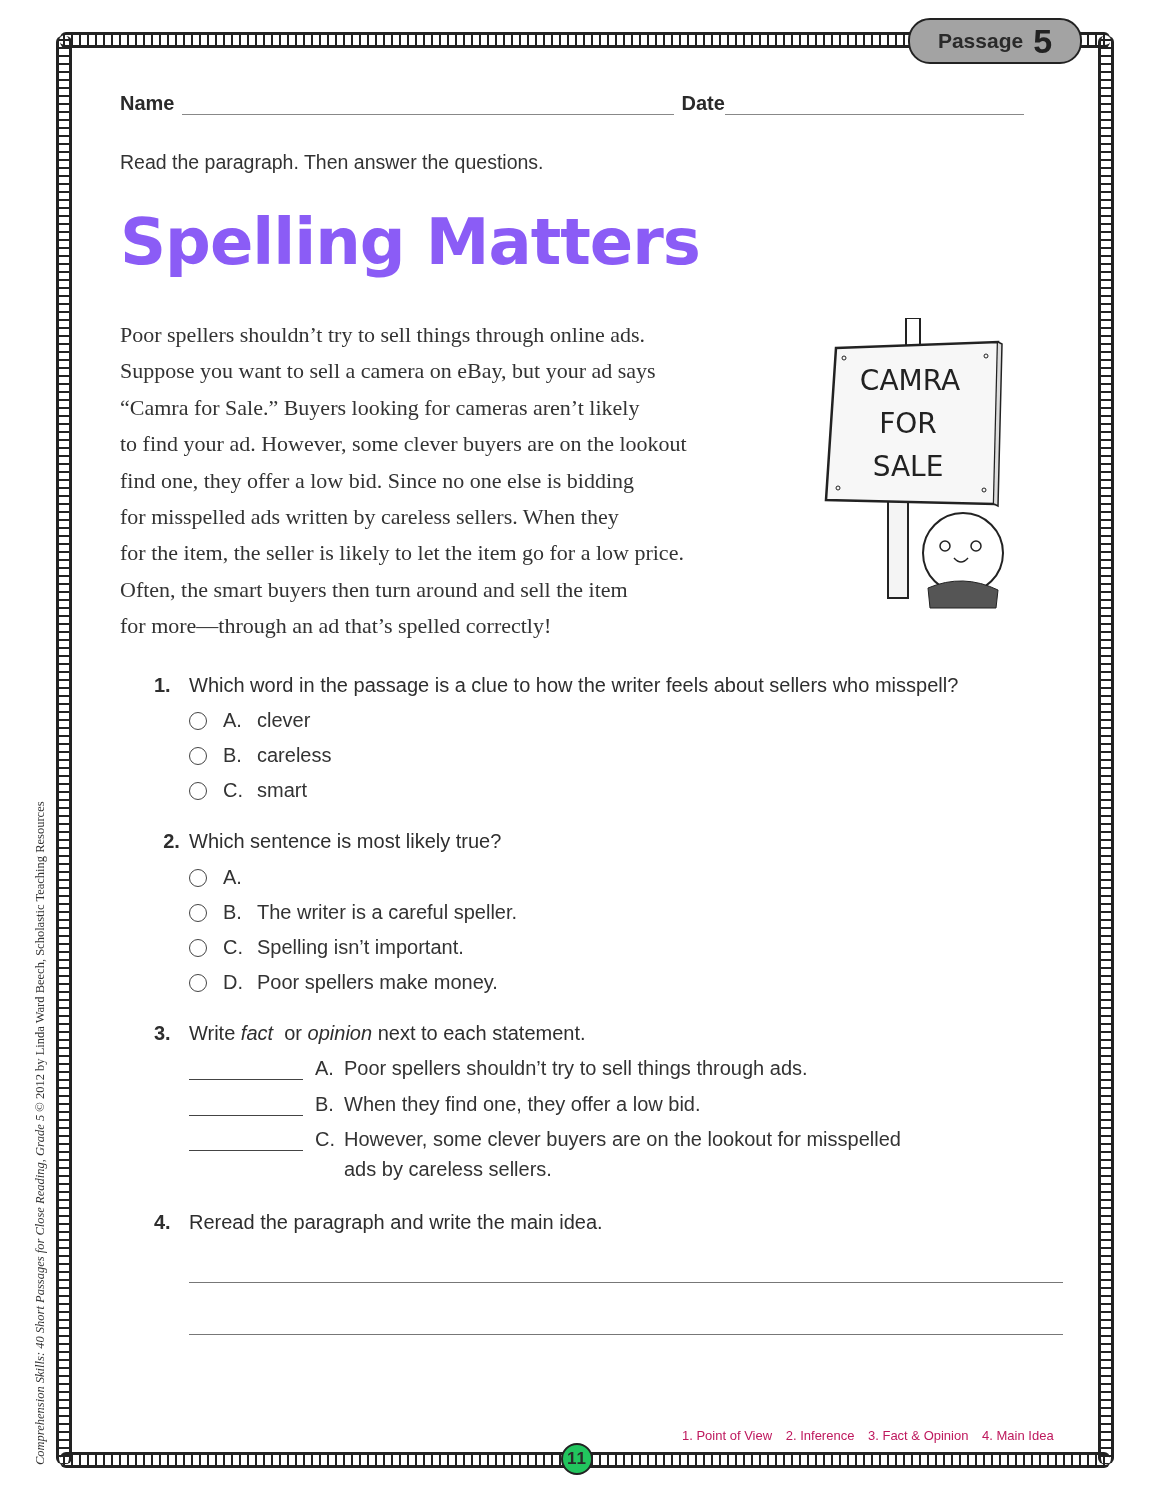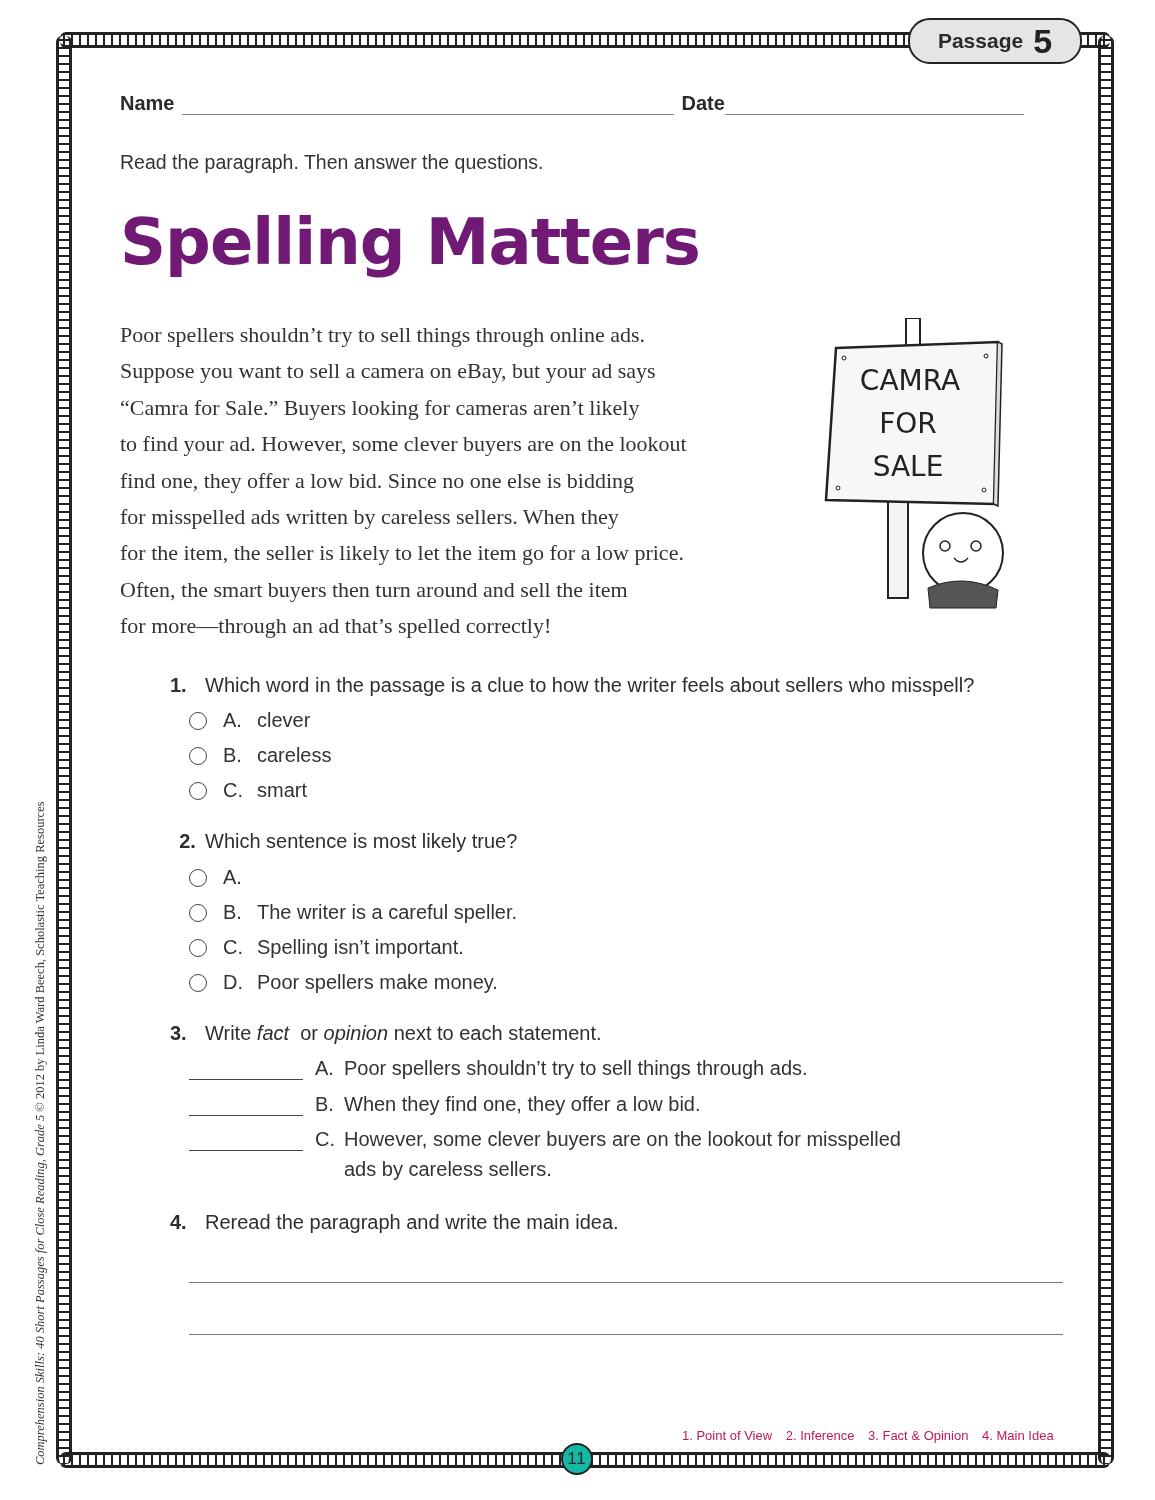--- a/index.html
+++ b/index.html
@@ -13,41 +13,41 @@
   .chain-bottom { left:60px; top:1452px; width:1050px; height:16px;
     background: repeating-linear-gradient(90deg, transparent 0 3px, #222 3px 5px, transparent 5px 11px, #222 11px 13px, transparent 13px 16px);
     border-top:3px solid #222; border-bottom:3px solid #222; box-sizing:border-box; border-radius:6px; }
   .chain-left { left:56px; top:36px; width:16px; height:1428px;
     background: repeating-linear-gradient(180deg, transparent 0 3px, #222 3px 5px, transparent 5px 11px, #222 11px 13px, transparent 13px 16px);
     border-left:3px solid #222; border-right:3px solid #222; box-sizing:border-box; border-radius:6px; }
   .chain-right { left:1098px; top:36px; width:16px; height:1428px;
     background: repeating-linear-gradient(180deg, transparent 0 3px, #222 3px 5px, transparent 5px 11px, #222 11px 13px, transparent 13px 16px);
     border-left:3px solid #222; border-right:3px solid #222; box-sizing:border-box; border-radius:6px; }
 
-  .passage-tab { position:absolute; left:908px; top:18px; width:174px; height:46px; background:#e5e5e5; border:2px solid #222; border-radius:22px; box-sizing:border-box; display:flex; align-items:center; justify-content:center; gap:10px; }
+  .passage-tab { position:absolute; left:908px; top:18px; width:174px; height:46px; background:#a3a3a3; border:2px solid #222; border-radius:22px; box-sizing:border-box; display:flex; align-items:center; justify-content:center; gap:10px; }
   .passage-tab .lbl { font-weight:bold; font-size:21px; color:#2a2a2a; }
   .passage-tab .num { font-weight:bold; font-size:34px; color:#222; line-height:1; }
 
-  .page-num { position:absolute; left:561px; top:1443px; width:32px; height:32px; border:2px solid #222; border-radius:50%; background:#14b8a6; box-sizing:border-box; display:flex; align-items:center; justify-content:center; font-size:17px; font-weight:normal; letter-spacing:1px; }
+  .page-num { position:absolute; left:561px; top:1443px; width:32px; height:32px; border:2px solid #222; border-radius:50%; background:#22c55e; box-sizing:border-box; display:flex; align-items:center; justify-content:center; font-size:17px; font-weight:bold; letter-spacing:1px; }
 
   .credit { position:absolute; left:33px; top:1465px; transform-origin:left top; transform:rotate(-90deg); white-space:nowrap; font-family:"Liberation Serif", serif; font-size:12.5px; color:#333; width:780px; }
   .credit i { font-style:italic; }
 
   .name-row { position:absolute; left:120px; top:92px; width:915px; display:flex; align-items:flex-end; font-weight:bold; font-size:20px; color:#2a2a2a; }
   .name-row .line { border-bottom:1.5px solid #888; height:20px; }
   .instructions { position:absolute; left:120px; top:151px; font-size:19.5px; color:#333; }
 
-  .title { position:absolute; left:120px; top:205px; font-family:"DejaVu Sans", sans-serif; font-weight:bold; font-size:64px; color:#701a75; letter-spacing:-1px; }
+  .title { position:absolute; left:120px; top:205px; font-family:"DejaVu Sans", sans-serif; font-weight:bold; font-size:64px; color:#8b5cf6; letter-spacing:-1px; }
 
   .passage { position:absolute; left:120px; top:317px; width:660px; font-family:"Liberation Serif", serif; font-size:22px; line-height:36.4px; color:#333; }
   .passage div { white-space:nowrap; }
 
   .sign { position:absolute; left:818px; top:318px; width:200px; height:300px; }
 
-  .q { position:absolute; left:154px; font-size:20px; color:#2e2e2e;margin-left:16px; }
+  .q { position:absolute; left:154px; font-size:20px; color:#2e2e2e; }
   .q .qn { font-weight:bold; display:inline-block; width:35px; }
   .opt { position:absolute; left:189px; font-size:20px; color:#333; display:flex; align-items:center; }
   .opt .radio { width:18px; height:18px; border:1.5px solid #444; border-radius:50%; box-sizing:border-box; margin-right:16px; }
   .opt .letter { display:inline-block; width:34px; }
 
   .fo { position:absolute; left:189px; font-size:20px; color:#333; display:flex; align-items:flex-end; }
   .fo .blank { width:114px; border-bottom:1.5px solid #444; margin-right:12px; height:18px; }
   .fo .letter { display:inline-block; width:29px; }
 
   .answer-line { position:absolute; left:189px; width:874px; border-bottom:1.5px solid #777; }

